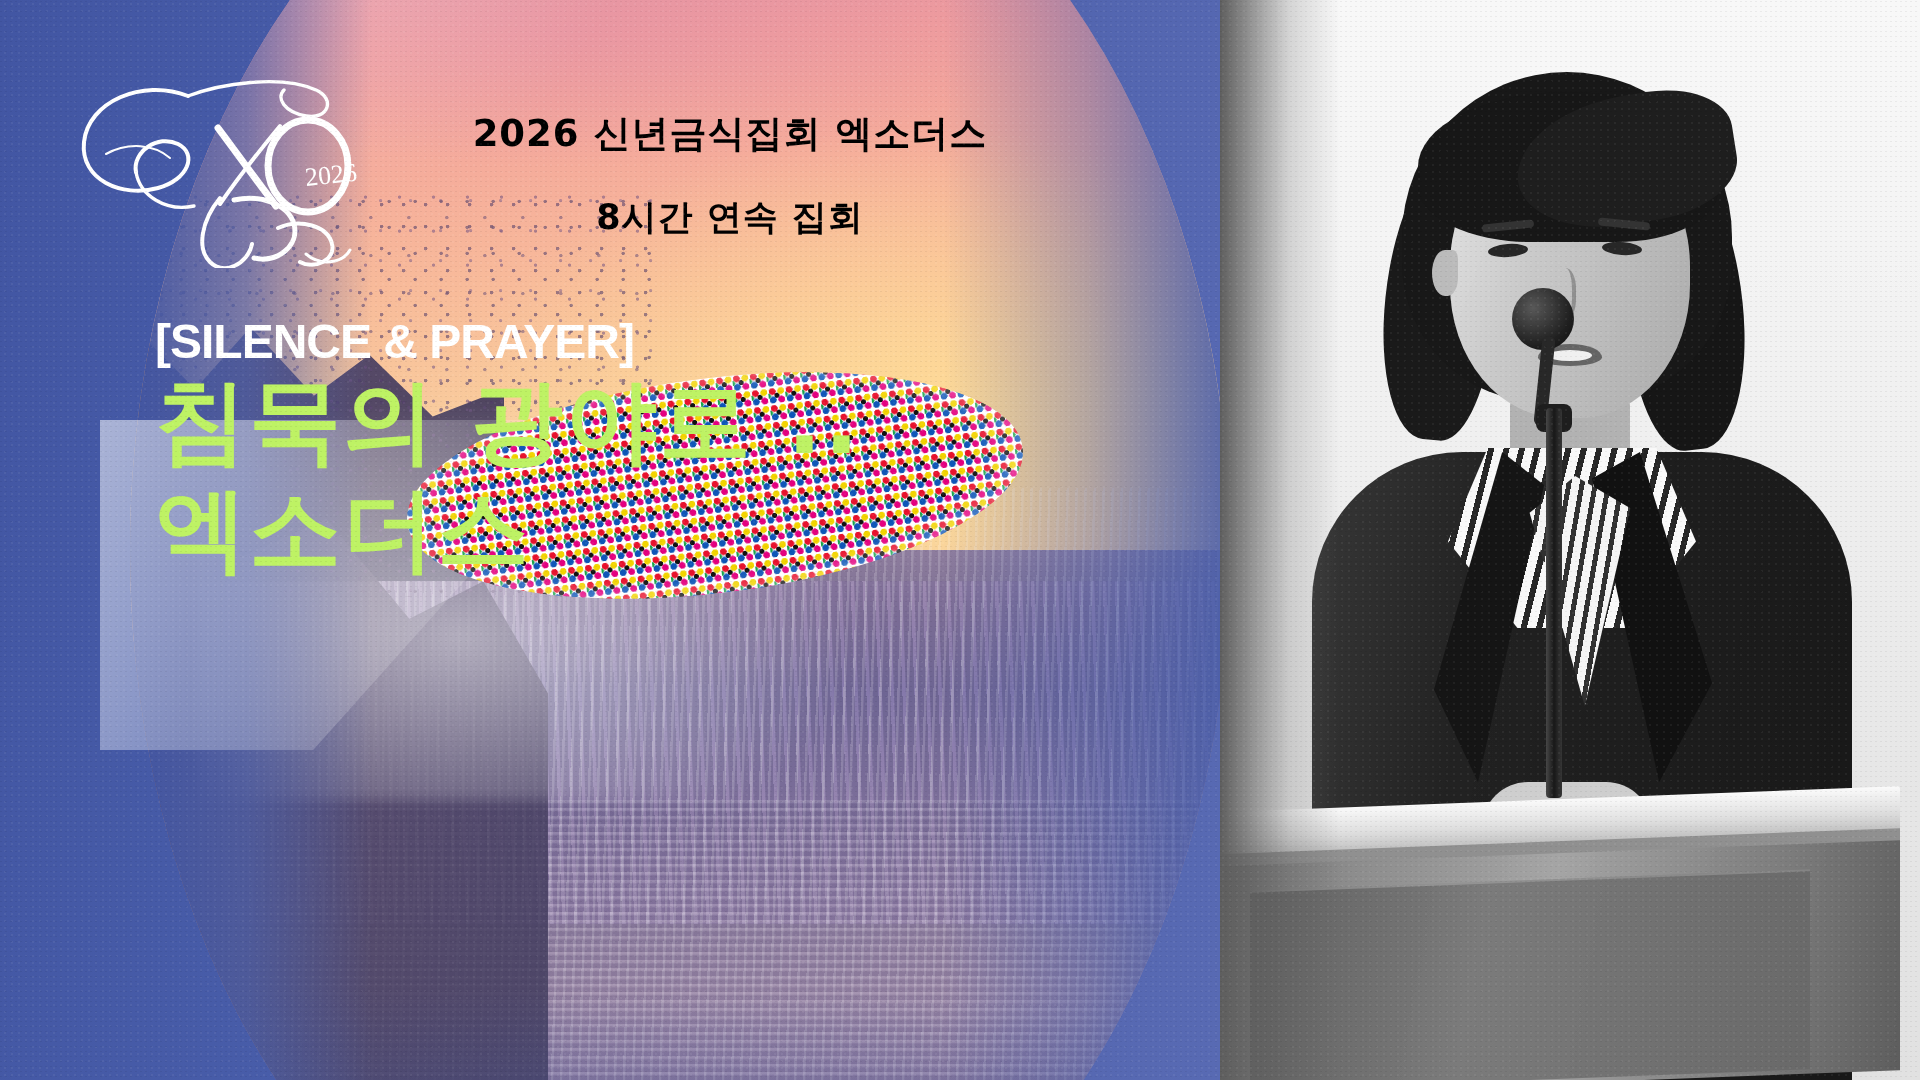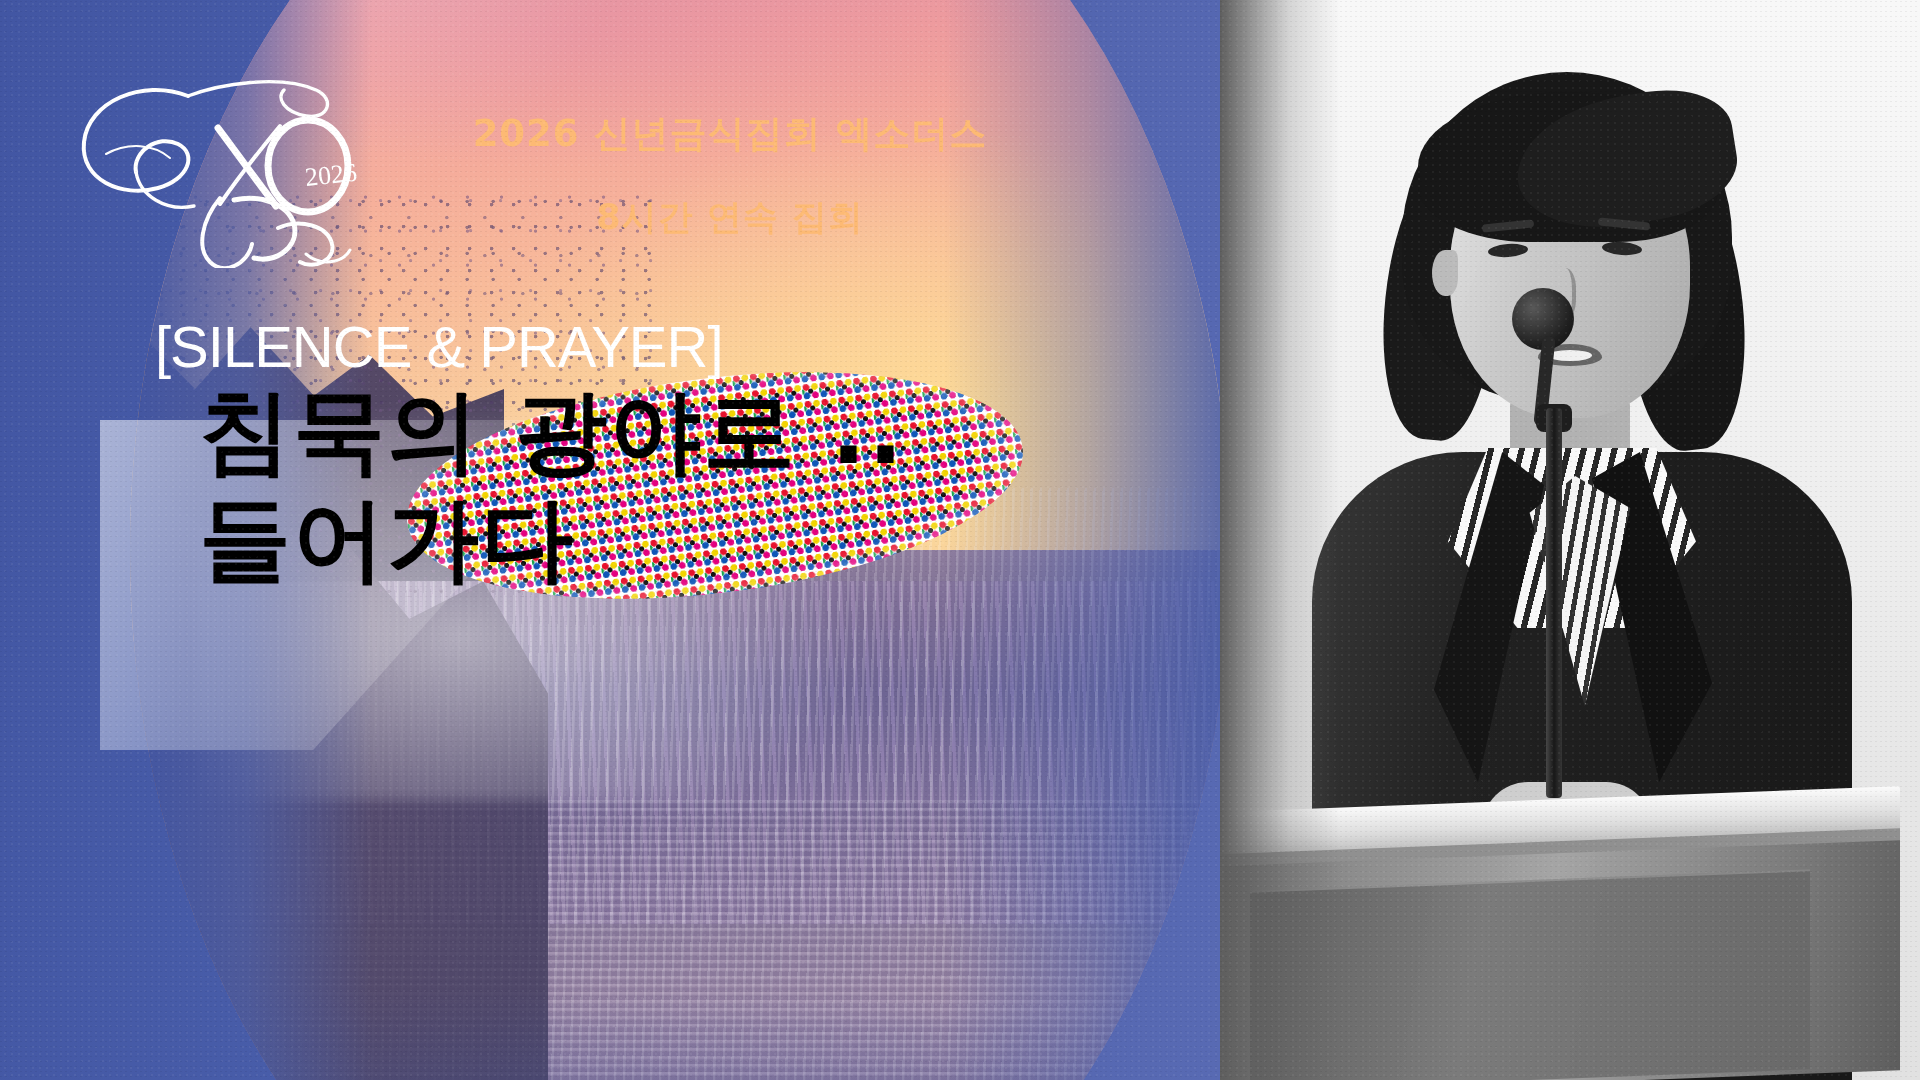--- a/index.html
+++ b/index.html
@@ -162,49 +162,48 @@
   
   .green-block{
     position:absolute; left:420px; top:110px; width:620px;
     text-align:center;
   }
   .green-line{
     font-family:"DejaVu Sans", sans-serif;
     font-weight:700;
     font-size:37px;
     letter-spacing:1px;
-    color:#fdba74;
+    color:#000000;
     line-height:1.28;
     white-space:nowrap;
   }
   .green-line.l2{ font-size:35px;margin-top:38px; }
 
   
   .headline{
     position:absolute; left:155px; top:318px; width:820px;
   }
   .hl-en{
     font-family:"Liberation Sans", sans-serif;
-    font-weight:400;
-    font-size:58px;
+    font-weight:700;
+    font-size:48px;
     letter-spacing:-1px;
     color:#ffffff;
     line-height:1.0;
     white-space:nowrap;
   }
   .hl-kr{
     font-family:"DejaVu Sans", sans-serif;
     font-weight:700;
     font-size:92px;
     letter-spacing:2px;
-    color:#000000;
+    color:#bef264;
     line-height:1.13;
     white-space:nowrap;
     margin-top:4px;
-    margin-left:44px;
   }
 
   .speaker{
     position:absolute; left:160px; top:655px;
     font-family:"DejaVu Sans", sans-serif;
     font-weight:400;
     font-size:42px;
     letter-spacing:2px;
     color:#ffffff;
   }
@@ -429,21 +428,21 @@
   </div>
 
   <div class="green-block">
     <div class="green-line l1">2026 신년금식집회 엑소더스</div>
     <div class="green-line l2">8시간 연속 집회</div>
   </div>
 
   <div class="headline">
     <div class="hl-en">[SILENCE &amp; PRAYER]</div>
     <div class="hl-kr">침묵의 광야로 ..</div>
-    <div class="hl-kr">들어가다</div>
+    <div class="hl-kr">엑소더스</div>
   </div>
 
 
   <div class="speaker-photo">
     <div class="sp-bg"></div>
 
     <div class="sp-jacket"></div>
     <div class="sp-neck"></div>
     <div class="sp-collar"></div>
     <div class="lapel-l"></div>

